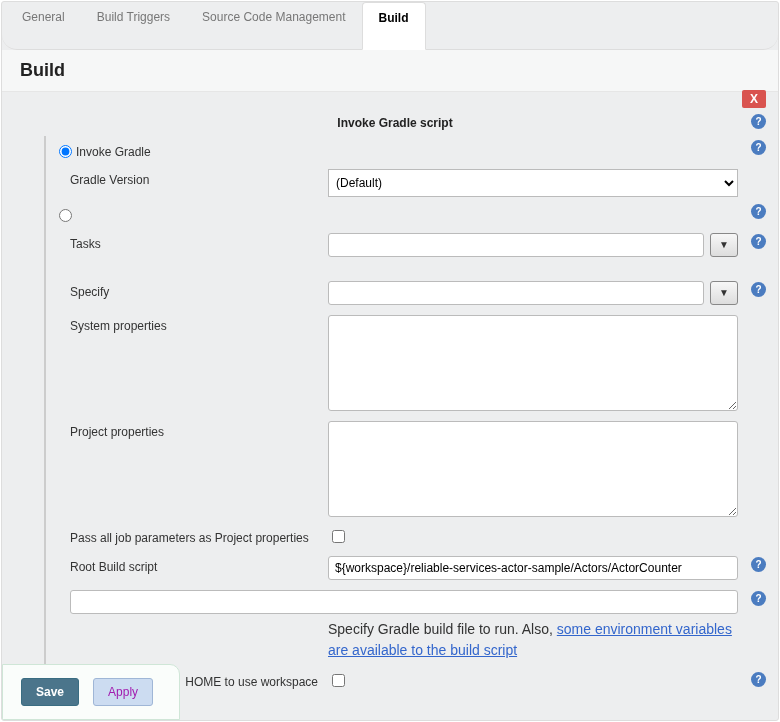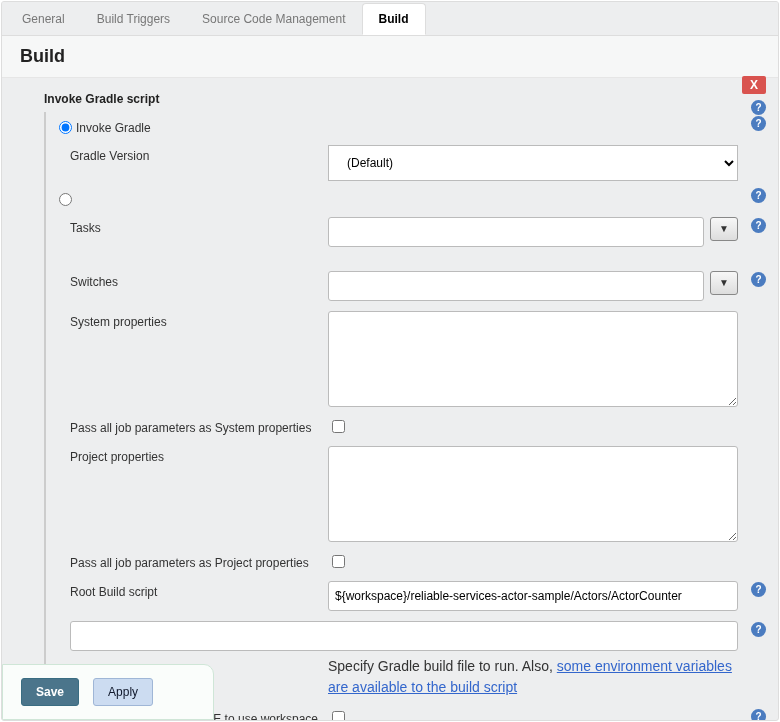--- a/index.html
+++ b/index.html
@@ -16,25 +16,25 @@
     border-radius: 3px;
     width: 778px;
     margin: 1px;
     background: #edeeef;
     position: relative;
     height: 720px;
     overflow: hidden;
   }
   .tabbar {
     display: flex;
-    align-items: center;
-    height: 34px;
+    height: 48px;
     border-bottom: 1px solid #ddd;
     background: #edeeef;
     padding-left: 4px;
+    border-radius: 15px;
   }
   .tab {
     padding: 8px 16px;
     font-size: 12px;
     color: #777;
     cursor: pointer;
   }
   .tab.active {
     background: #fff;
     color: #000;
@@ -53,20 +53,21 @@
     border-bottom: 1px solid #e6e6e6;
   }
   .step-wrap {
     margin: 8px 12px 0 22px;
     position: relative;
   }
   .step-header {
     display: flex;
     align-items: center;
     padding: 6px 0 6px 0;
+    flex-direction: column;
   }
   .drag-handle {
     width: 10px; height: 10px;
     display: inline-block;
     background-image: radial-gradient(#999 22%, transparent 24%);
     background-size: 4px 4px;
     margin-right: 8px;
     margin-left: 2px;
   }
   .step-title {
@@ -127,34 +128,34 @@
     color: #fff;
     font-weight: bold;
     font-size: 10px;
     text-align: center;
     line-height: 15px;
     cursor: pointer;
     display: inline-block;
   }
   select.version {
     width: 100%;
-    height: 36px;
+    height: 28px;
     background: #fff;
     border: 1px solid #bbb;
     font-size: 12px;
-    padding-left: 14px;
+    padding-left: 3px;
   }
   input[type=text].line {
     width: 100%;
     height: 24px;
     border: 1px solid #bbb;
     border-radius: 3px;
     background: #fff;
     font-size: 12px;
-    padding: 14px 6px;
+    padding: 8px 6px;
   }
   textarea.area {
     width: 100%;
     height: 96px;
     border: 1px solid #bbb;
     border-radius: 3px;
     background: #fff;
     resize: both;
     font-size: 12px;
     padding: 4px 6px;
@@ -175,21 +176,21 @@
     font-size: 14px;
     color: #333;
     line-height: 1.5;
   }
   .note a { color: #3366cc; text-decoration: underline; }
   .footer-bar {
     position: absolute;
     left: 0;
     bottom: 0;
     height: 56px;
-    width: 212px;
+    width: 178px;
     background: #fafdfb;
     border: 1px solid #cfe6d7;
     border-radius: 0 10px 0 0;
     display: flex;
     align-items: center;
     padding-left: 18px;
     gap: 14px;
   }
   .btn {
     height: 28px;
@@ -199,21 +200,21 @@
     cursor: pointer;
     border: 1px solid #3a6d82;
   }
   .btn.save {
     background: #4b758b;
     color: #fff;
     font-weight: bold;
   }
   .btn.apply {
     background: #ccdcf1;
-    color: #0f172a;
+    color: #a21caf;
     border: 1px solid #9fb6d6;
   }
   .help-pos { position: absolute; right: 0; }
 </style>
 </head>
 <body>
 
 <div class="outer">
 
   <div class="tabbar">
@@ -263,41 +264,35 @@
         <div class="control-cell">
           <input type="text" class="line" value="" style="">
           <div class="exp-btn">▼</div>
         </div>
         <span class="help-icon help-pos" style="top:6px">?</span>
       </div>
 
       <div style="height:14px"></div>
 
       <div class="row indent" style="position:relative">
-        <div class="label-cell">Switches</div>
+        <div class="label-cell">Specify</div>
         <div class="control-cell">
           <input type="text" class="line" value="" style="">
           <div class="exp-btn">▼</div>
         </div>
         <span class="help-icon help-pos" style="top:6px">?</span>
       </div>
 
       <div class="row indent" style="position:relative">
         <div class="label-cell">System properties</div>
         <div class="control-cell">
           <textarea class="area" style=""></textarea>
         </div>
       </div>
 
-      <div class="row indent" style="position:relative">
-        <div class="label-cell" style="width:258px">Pass all job parameters as System properties</div>
-        <div class="control-cell">
-          <input type="checkbox" style="">
-        </div>
-      </div>
 
       <div class="row indent" style="position:relative">
         <div class="label-cell">Project properties</div>
         <div class="control-cell">
           <textarea class="area" style=""></textarea>
         </div>
       </div>
 
       <div class="row indent" style="position:relative">
         <div class="label-cell" style="width:258px">Pass all job parameters as Project properties</div>

